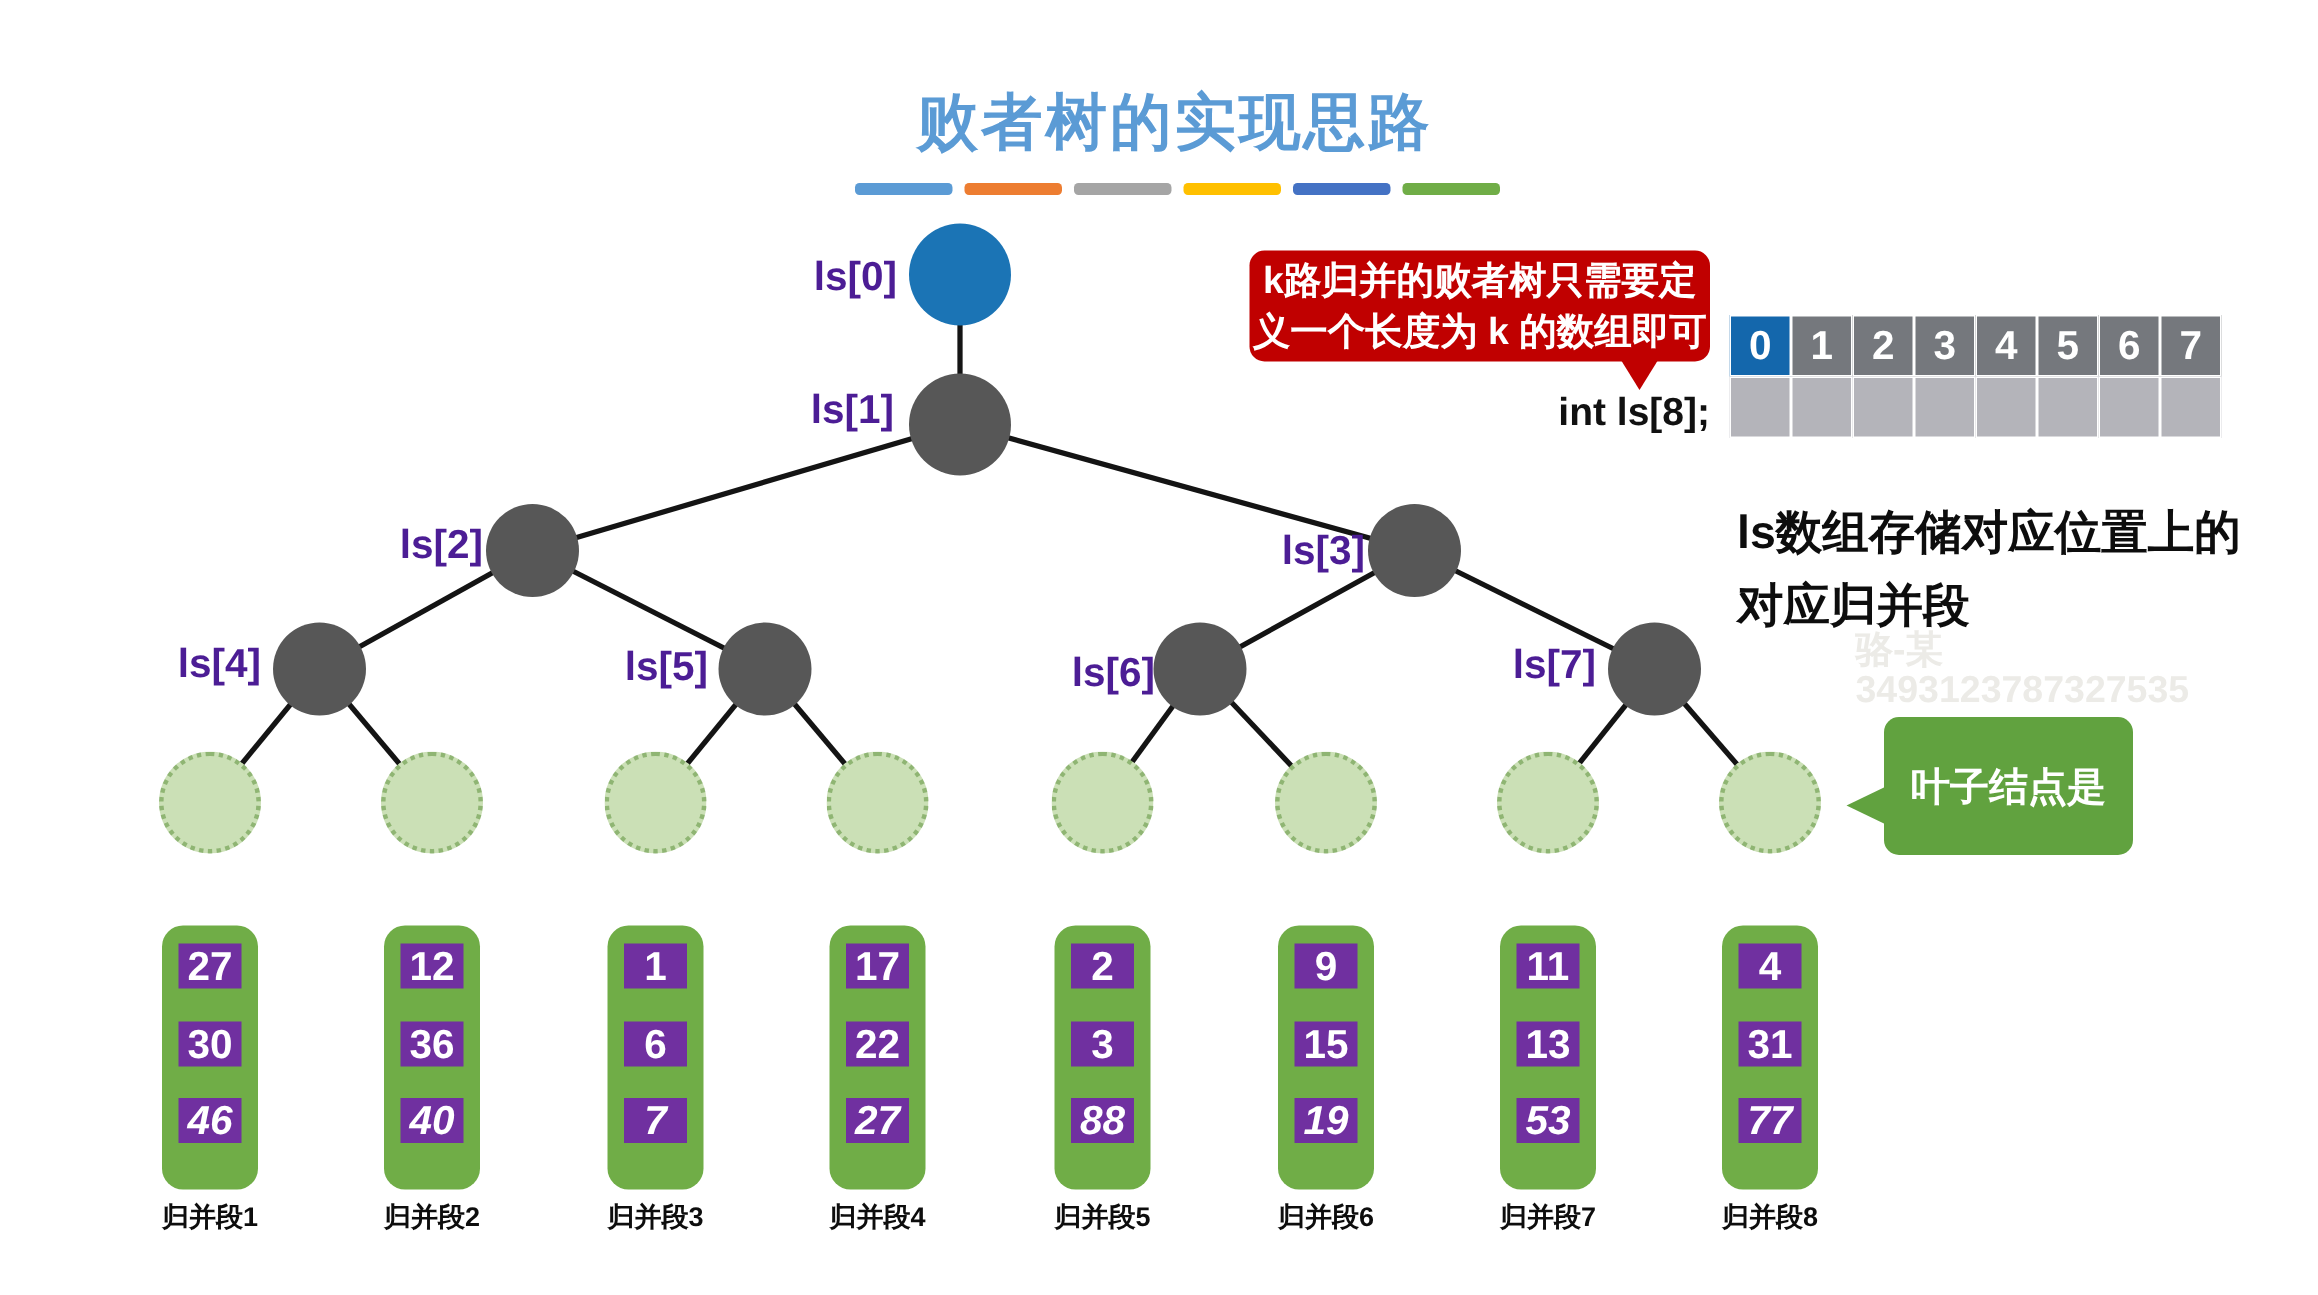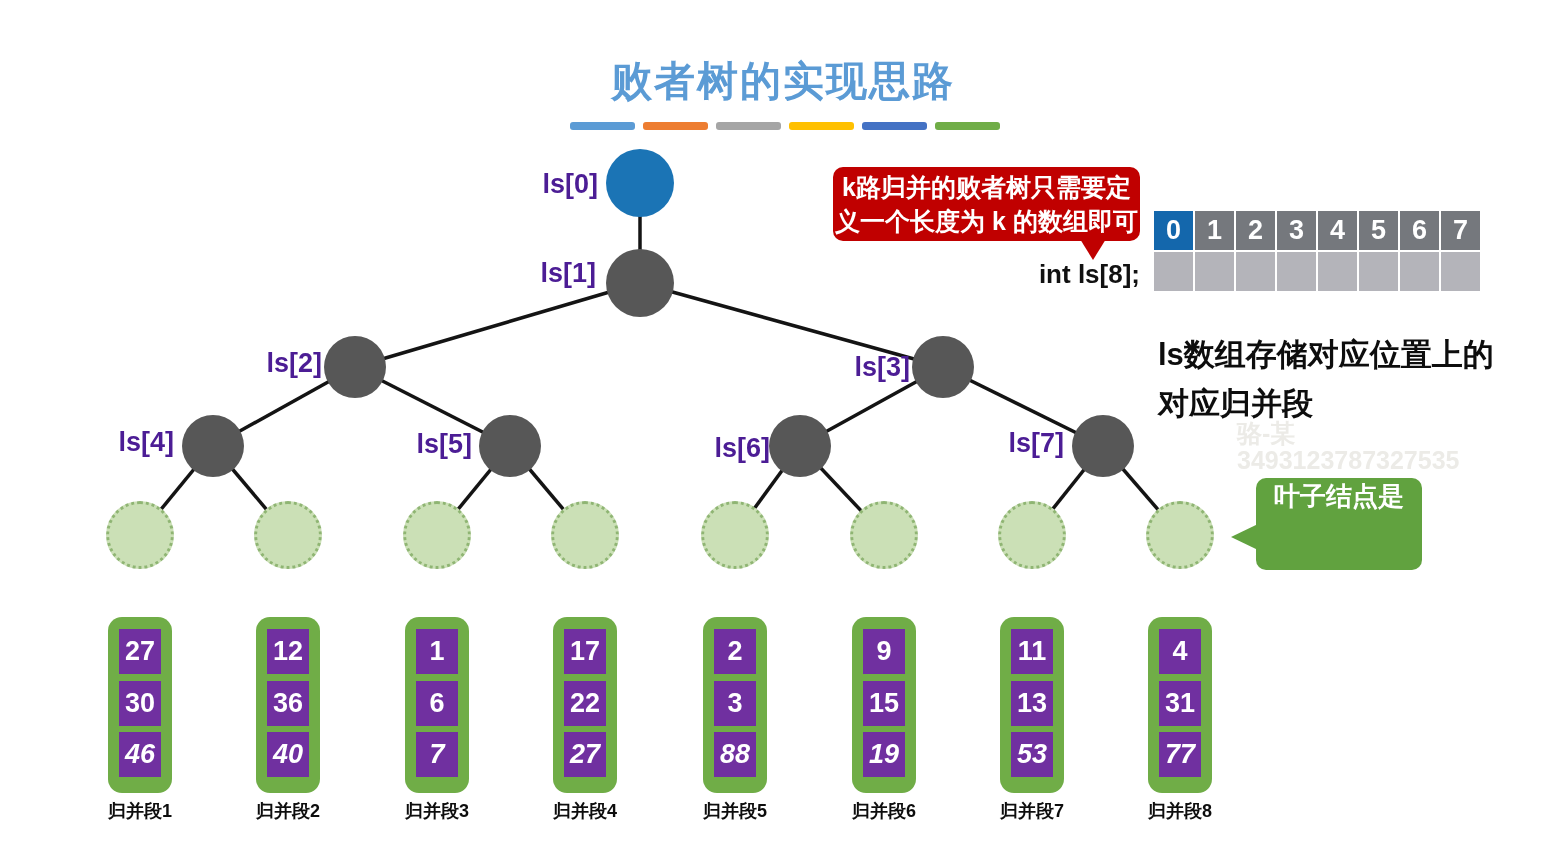--- a/index.html
+++ b/index.html
@@ -69,33 +69,33 @@
   }
   
   .wm{
     left:1237px;top:420px;width:300px;text-align:left;
     font-size:25px;line-height:27px;color:#ecebe7;font-weight:bold;
   }
   
   .green-box{
     left:1256px;top:478px;width:166px;height:92px;background:#61a23f;border-radius:10px;
     color:#ffffff;font-size:26px;font-weight:bold;text-align:center;
-    display:flex;flex-direction:row;justify-content:center;line-height:37px;
+    display:flex;flex-direction:column;justify-content:center;line-height:37px;
   }
   .green-tail{
     left:1231px;top:524px;width:0;height:0;
     border-top:13px solid transparent;border-bottom:13px solid transparent;
     border-right:27px solid #61a23f;
   }
   
   .seg{
     top:617px;width:64px;height:176px;background:#70ad47;border-radius:14px;
   }
   .seg .cell{
-    position:absolute;left:11px;width:42px;height:45px;background:#7030a0;
+    position:absolute;left:11px;width:42px;height:30px;background:#7030a0;
     display:flex;align-items:center;justify-content:center;
     color:#fff;font-size:27px;font-weight:bold;
   }
   .seg .c1{top:12px;}
   .seg .c2{top:64px;}
   .seg .c3{top:115px;font-style:italic;}
   .seg-label{
     top:799px;width:140px;text-align:center;
     font-size:18px;font-weight:bold;color:#0d0d0d;
   }

